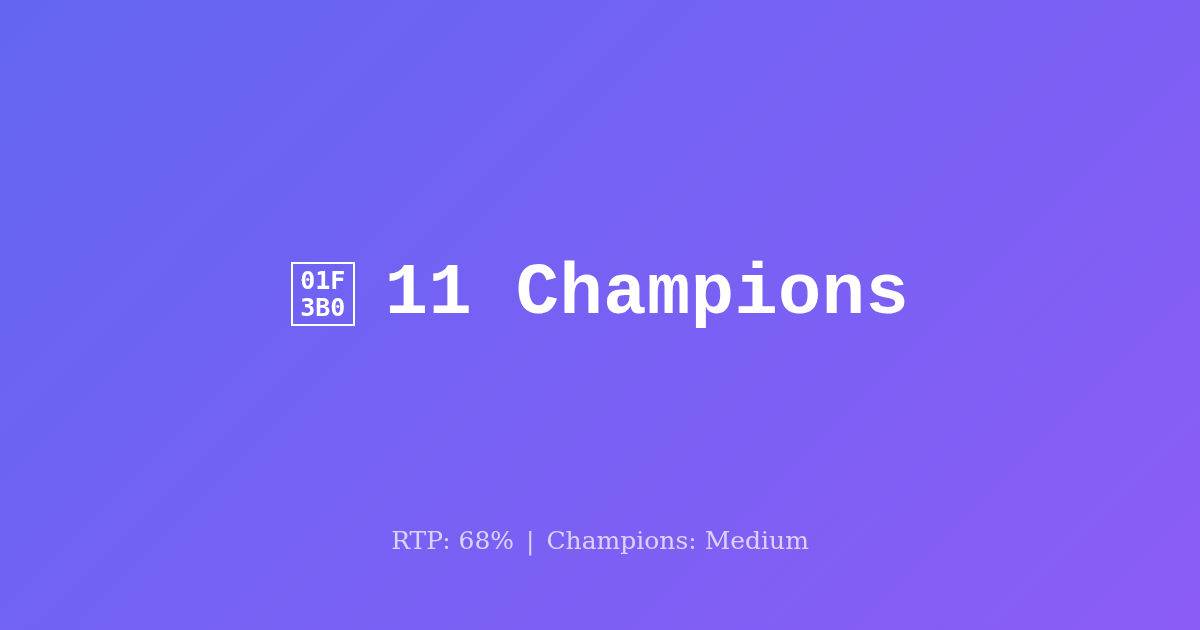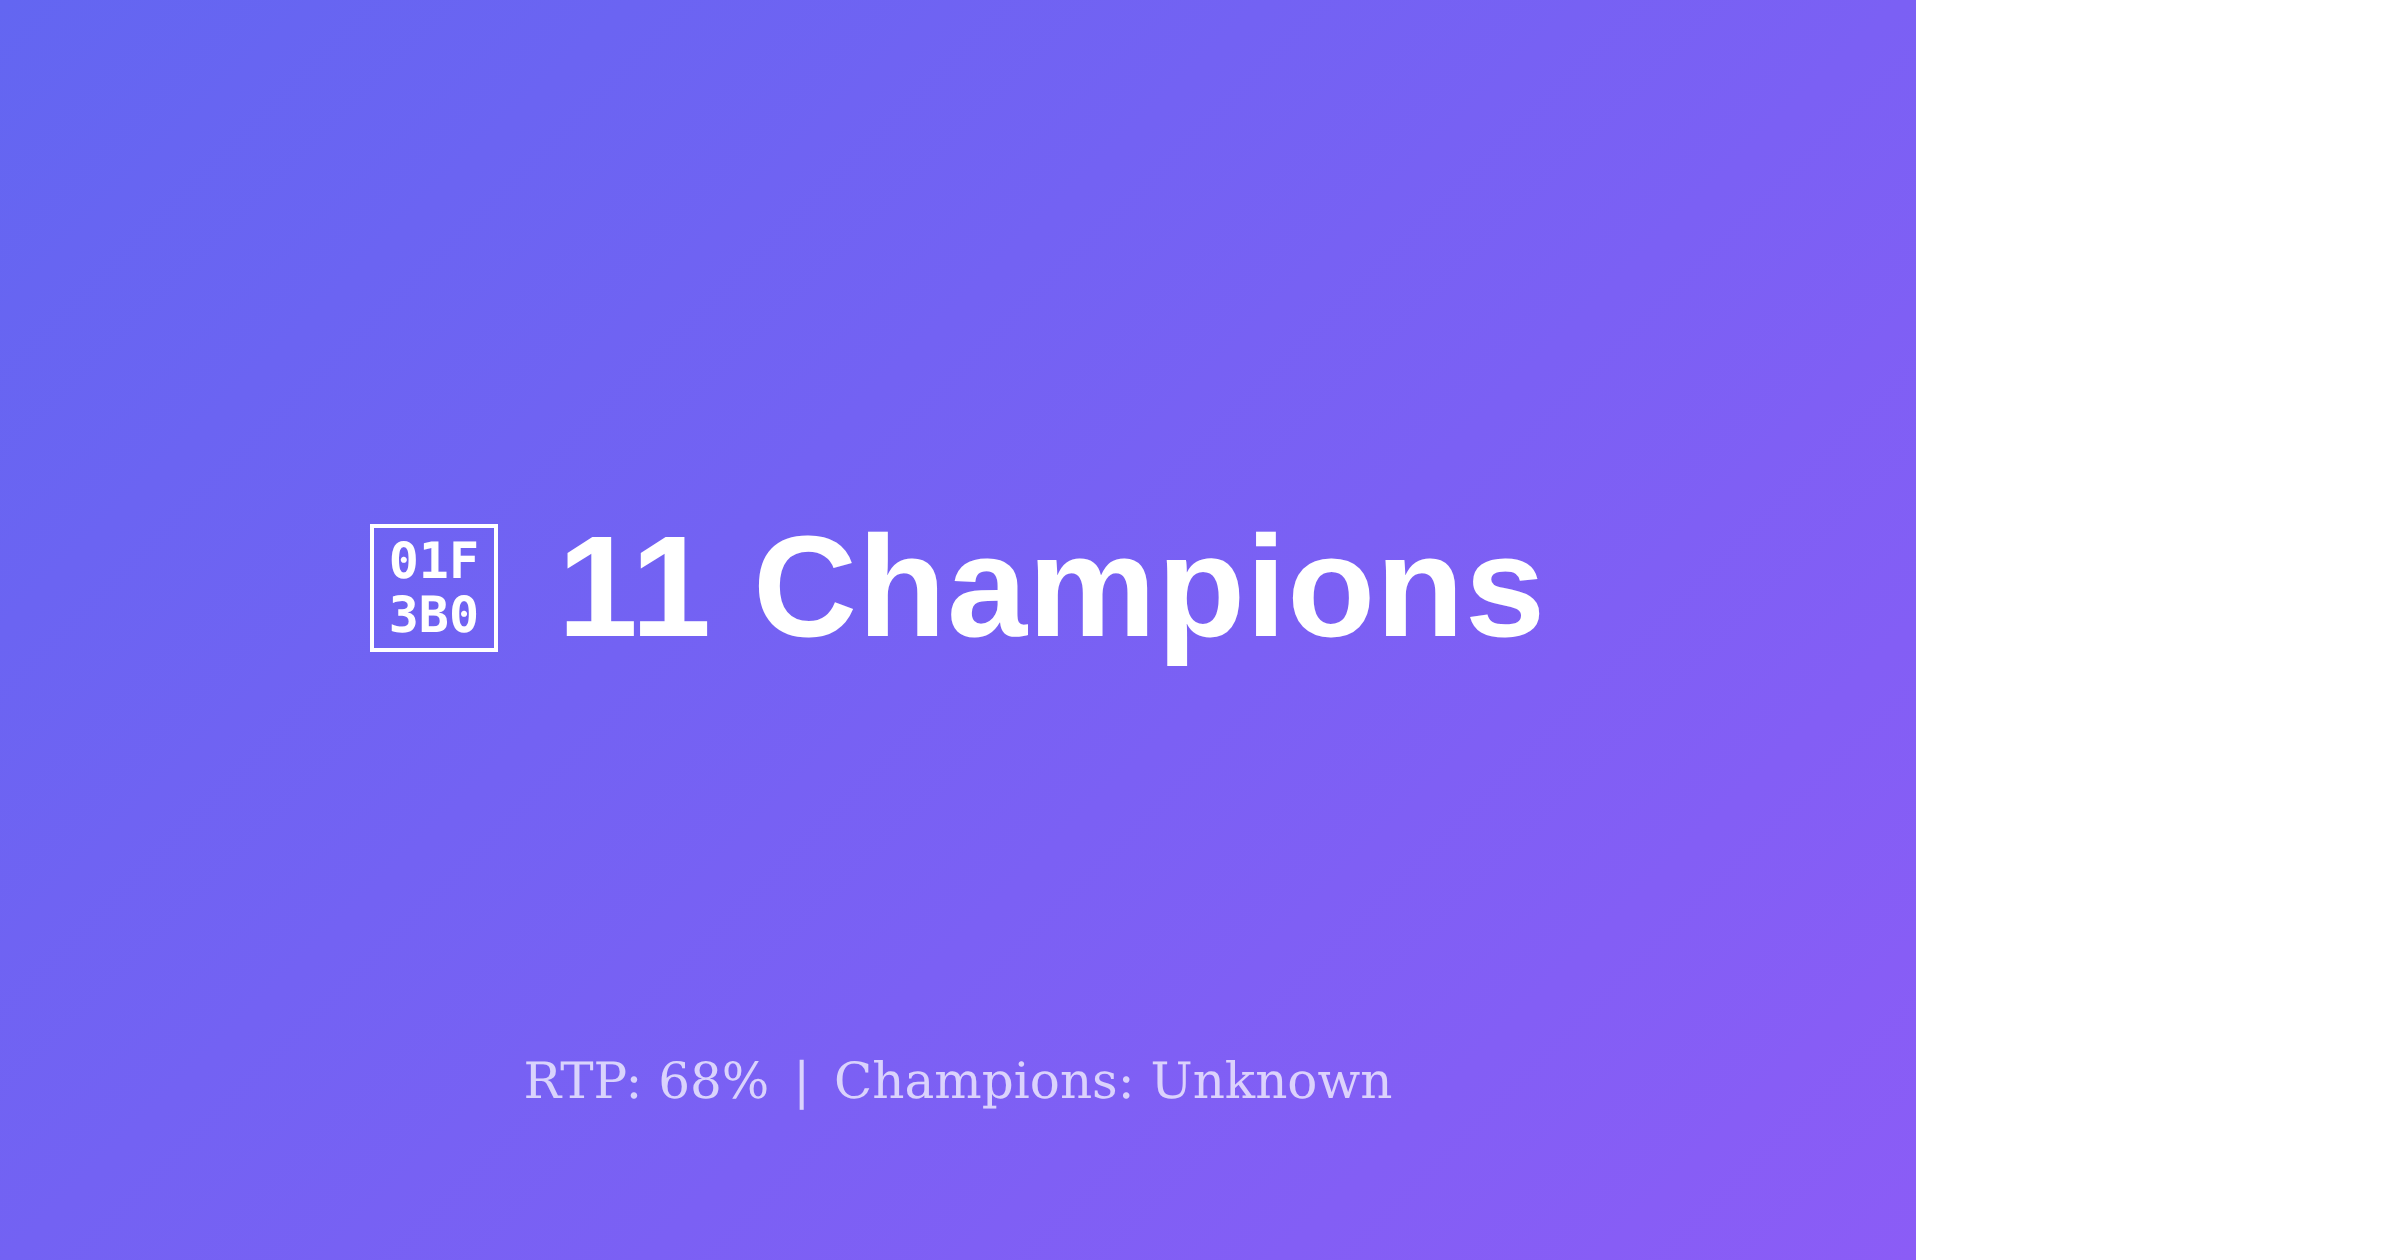--- a/index.html
+++ b/index.html
@@ -9,21 +9,21 @@
 
   body {
     width: 1200px;
     height: 630px;
     overflow: hidden;
     font-family: "DejaVu Serif", "Liberation Serif", serif;
   }
 
   .og-card {
     position: relative;
-    width: 958px;
+    width: 1200px;
     height: 630px;
     box-sizing: border-box;
     background: linear-gradient(135deg, #6366f1 0%, #8b5cf6 100%);
     display: flex;
     flex-direction: column;
     align-items: center;
     justify-content: center;
     overflow: hidden;
   }
 
@@ -68,21 +68,21 @@
     display: block;
     font-family: "DejaVu Sans Mono", "Liberation Mono", monospace;
     font-size: 25px;
     font-weight: 700;
     line-height: 27px;
     letter-spacing: 0px;
     color: #ffffff;
   }
 
   .game-title {
-    font-family: Liberation Sans, sans-serif;
+    font-family: Liberation Mono, monospace;
     font-size: 72px;
     font-weight: 700;
     color: #ffffff;
     letter-spacing: 0.5px;
     white-space: nowrap;
   }
 
   .provider {
     margin-top: 46px;
     font-family: "DejaVu Serif", "Liberation Serif", serif;
@@ -129,16 +129,16 @@
     </div>
 
 
   </div>
 
   <div class="stats-line">
     <span>RTP:</span>
     <span>68%</span>
     <span class="sep">|</span>
     <span>Champions:</span>
-    <span>Unknown</span>
+    <span>Medium</span>
   </div>
 
 </div>
 
 </body></html>

